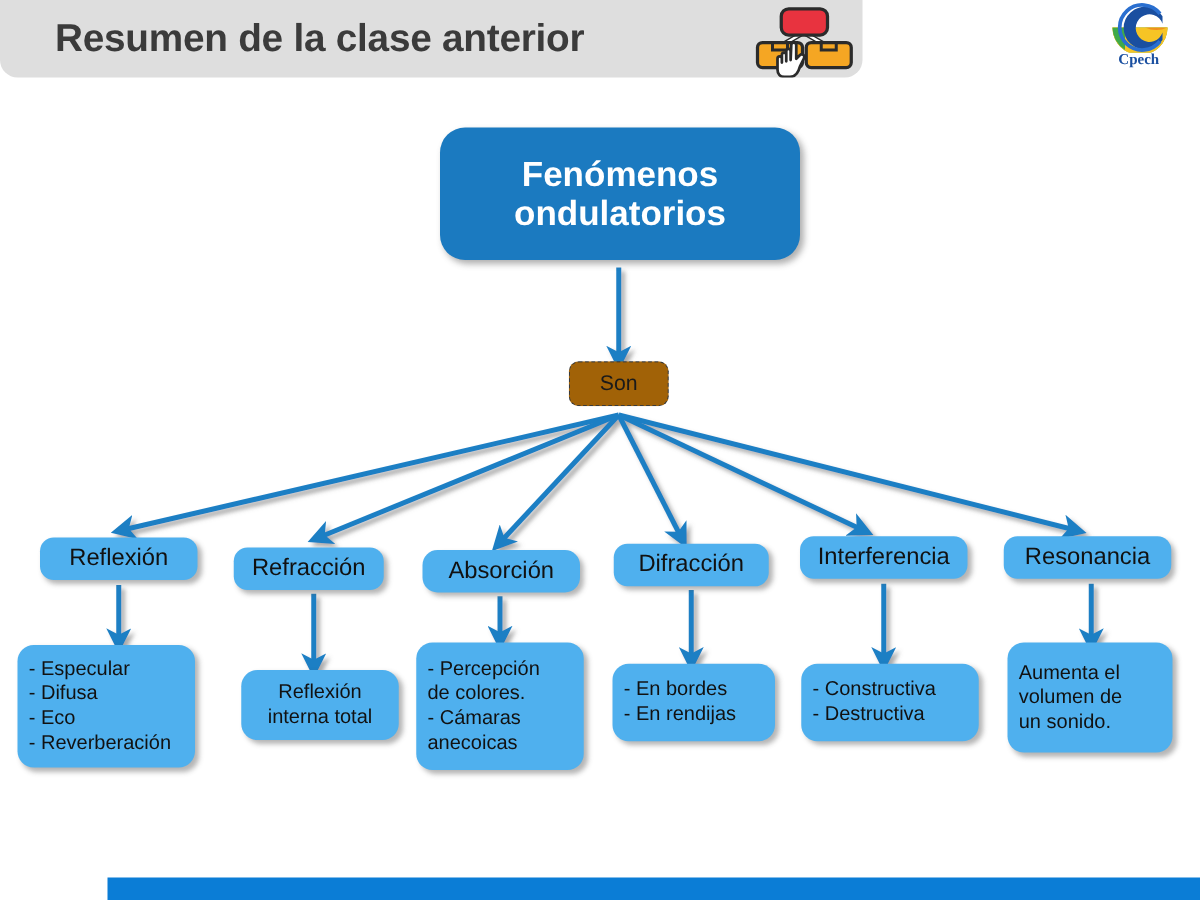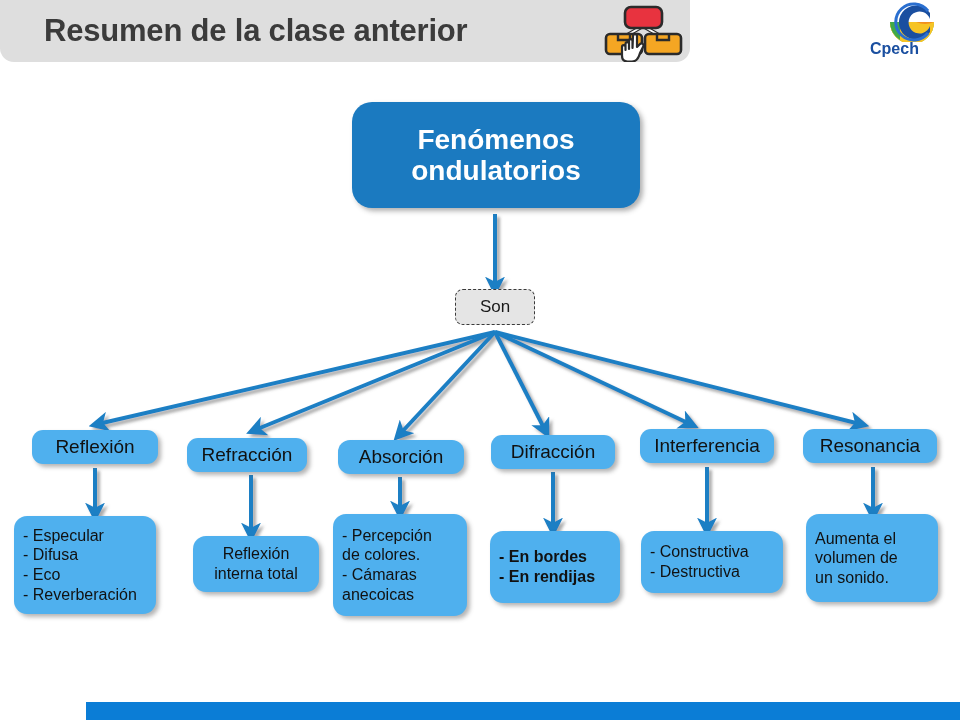--- a/index.html
+++ b/index.html
@@ -25,43 +25,43 @@
     letter-spacing:-0.2px;white-space:nowrap;
     line-height:38px;
   }
   .header-icon{
     position:absolute;left:600px;top:4px;width:86px;height:58px;
   }
   .logo{
     position:absolute;right:8px;top:2px;width:82px;height:62px;
   }
   .logo-text{
-    position:absolute;left:0;top:38px;width:82px;
-    font-size:16px;font-weight:bold;color:#1a4fa0;
-    font-family:Liberation Sans, sans-serif;
+    position:absolute;left:0;top:38px;width:82px;text-align:center;
+    font-size:12px;font-weight:bold;color:#1a4fa0;
+    font-family:Liberation Serif, serif;
   }
 
   
   .node{
     position:absolute;
     box-sizing:border-box;
     display:flex;align-items:center;justify-content:center;
     text-align:center;
     border-radius:14px;
   }
   .node-root{
     background:#1B7AC0;
     color:#ffffff;
     font-size:28px;font-weight:bold;
     line-height:1.12;
     border-radius:20px;
     box-shadow:3px 3px 5px rgba(80,80,80,0.45);
   }
   .node-son{
-    background:#e5e5e5;
+    background:#a16207;
     color:#1a1a1a;
     font-size:17px;
     border:1.5px dashed #3a3a3a;
     border-radius:8px;
   }
   .node-cat{
     background:#4FB0EE;
     color:#111111;
     font-size:19px;
     line-height:1.1;
@@ -188,21 +188,21 @@
   <div class="node node-leaf leaf-left" style="left: 14px; top: 516px; width: 142px; height: 98px; white-space: pre-line;">- Especular
 - Difusa
 - Eco
 - Reverberación</div>
   <div class="node node-leaf leaf-center" style="left: 193px; top: 536px; width: 126px; height: 56px; white-space: pre-line;">Reflexión
 interna total</div>
   <div class="node node-leaf leaf-left" style="left: 333px; top: 514px; width: 134px; height: 102px; white-space: pre-line;">- Percepción
 de colores.
 - Cámaras
 anecoicas</div>
-  <div class="node node-leaf leaf-left" style="left: 490px; top: 531px; width: 130px; height: 72px; white-space: pre-line; font-weight: bold;">- En bordes
+  <div class="node node-leaf leaf-left" style="left: 490px; top: 531px; width: 130px; height: 62px; white-space: pre-line;">- En bordes
 - En rendijas</div>
   <div class="node node-leaf leaf-left" style="left: 641px; top: 531px; width: 142px; height: 62px; white-space: pre-line;">- Constructiva
 - Destructiva</div>
   <div class="node node-leaf leaf-left" style="left: 806px; top: 514px; width: 132px; height: 88px; white-space: pre-line;">Aumenta el
 volumen de
 un sonido.</div>
 
   <div class="bottom-bar"></div>
 
 </div>

